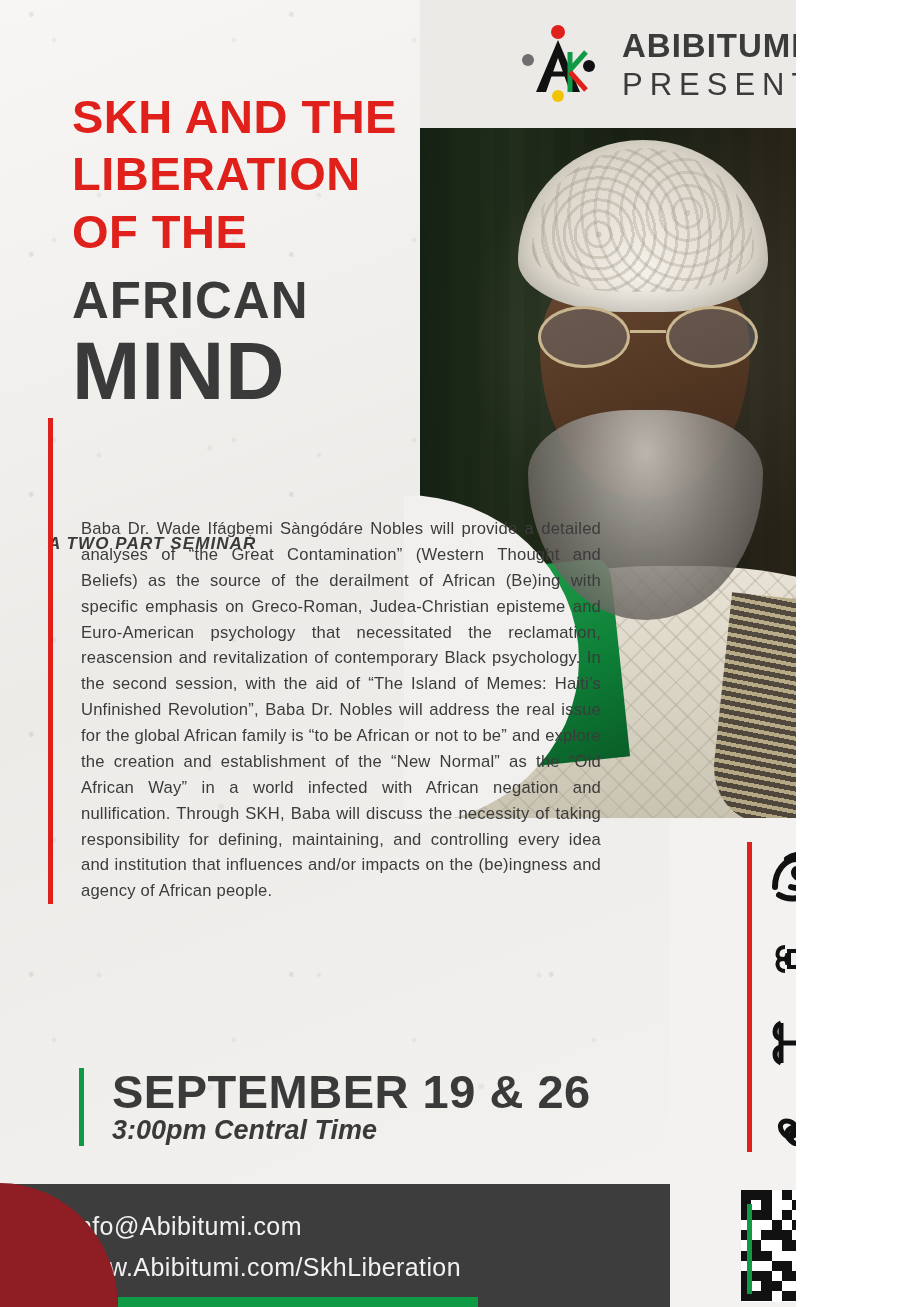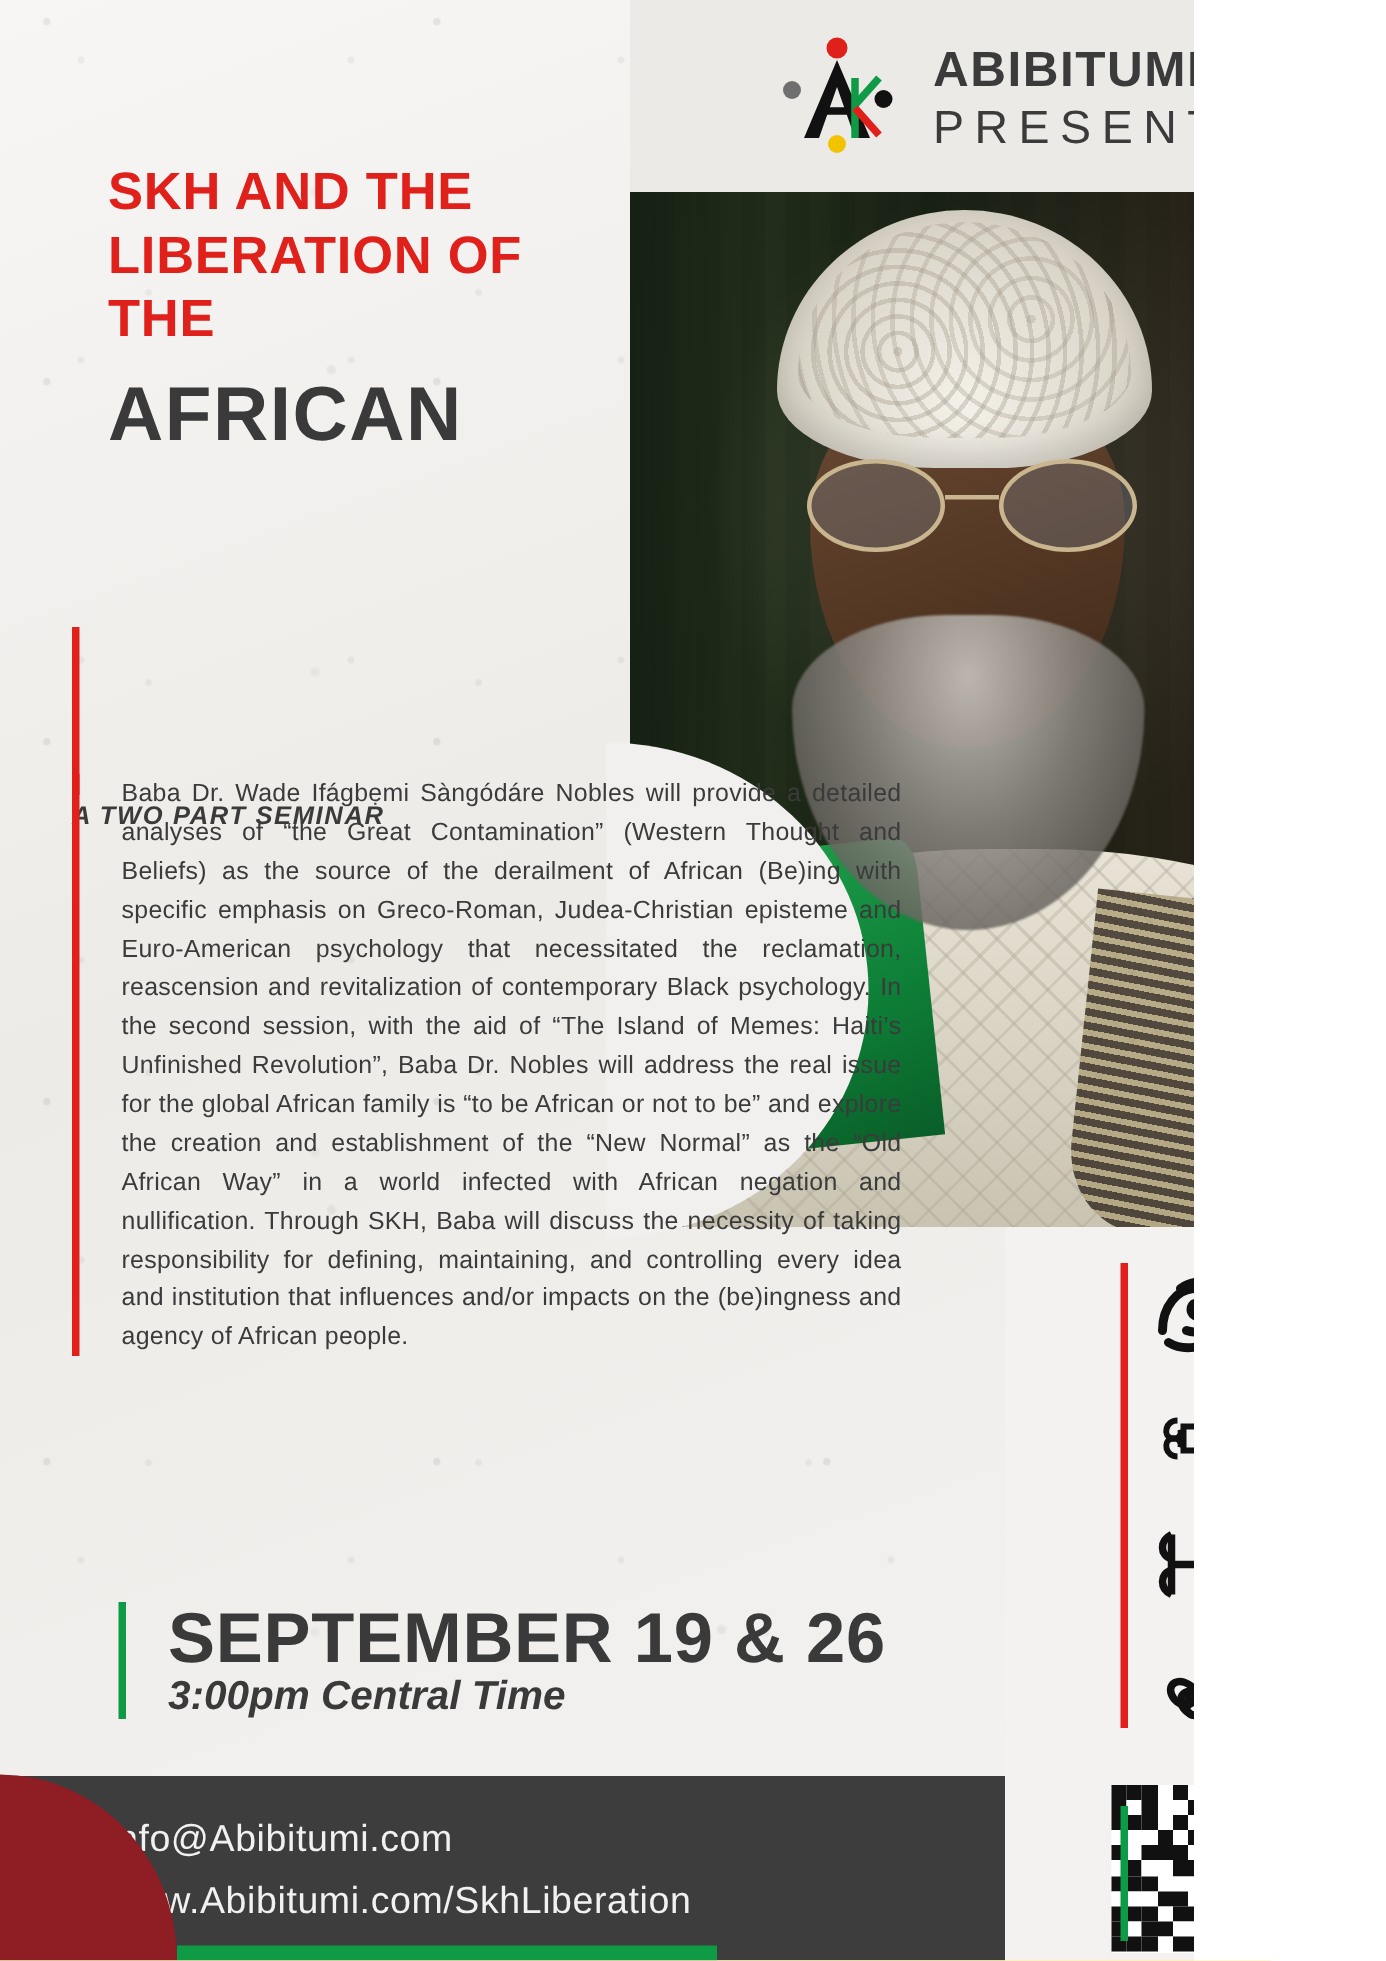--- a/index.html
+++ b/index.html
@@ -136,22 +136,22 @@
   .portrait-arc-mask {
     position: absolute; left: 404px; top: 495px; width: 175px; height: 330px;
     background: #f1f0ee;
     border-top-right-radius: 175px 165px;
     border-bottom-right-radius: 175px 165px;
   }
 
   
   .title-block { position: absolute; left: 72px; top: 88px; width: 340px; }
   .title-red {
-    color: #e0201b; font-size: 35px; font-weight: 800; line-height: 1.22;
-    letter-spacing: 0.5px; text-transform: uppercase; margin-top: 19px;
+    color: #e0201b; font-size: 47px; font-weight: 800; line-height: 1.22;
+    letter-spacing: 0.5px; text-transform: uppercase;
   }
   .title-dark1 {
     color: #3a3a3a; font-size: 51px; font-weight: 800; letter-spacing: 1px;
     line-height: 1.05; margin-top: 14px; text-transform: uppercase;
   }
   .title-dark2 {
     color: #3a3a3a; font-size: 82px; font-weight: 800; letter-spacing: 1px;
     line-height: 1; margin-top: 2px; text-transform: uppercase;
   }
   .subtitle-row {
@@ -274,20 +274,21 @@
           <div class="bridge"></div>
           <div class="lens r"></div>
       </div>
     </div>
   </div>
   <div class="portrait-arc-mask"></div>
 
   <div class="title-block">
     <div class="title-red">SKH AND THE LIBERATION OF THE</div>
     <div class="title-dark1">AFRICAN</div>
+    <div class="title-dark2">MIND</div>
   </div>
 
   <div class="subtitle-row">
     <div class="rule-red"></div>
     <div class="subtitle">A TWO PART SEMINAR</div>
   </div>
 
   <div class="body-panel">
     <div class="body-rule"></div>
     <div class="body-text">Baba Dr. Wade Ifágbẹmi Sàngódáre Nobles will provide a detailed analyses of “the Great Contamination” (Western Thought and Beliefs) as the source of the derailment of African (Be)ing with specific emphasis on Greco-Roman, Judea-Christian episteme and Euro-American psychology that necessitated the reclamation, reascension and revitalization of contemporary Black psychology. In the second session, with the aid of “The Island of Memes: Haiti’s Unfinished Revolution”, Baba Dr. Nobles will address the real issue for the global African family is “to be African or not to be” and explore the creation and establishment of the “New Normal” as the “Old African Way” in a world infected with African negation and nullification. Through SKH, Baba will discuss the necessity of taking responsibility for defining, maintaining, and controlling every idea and institution that influences and/or impacts on the (be)ingness and agency of African people.</div>

